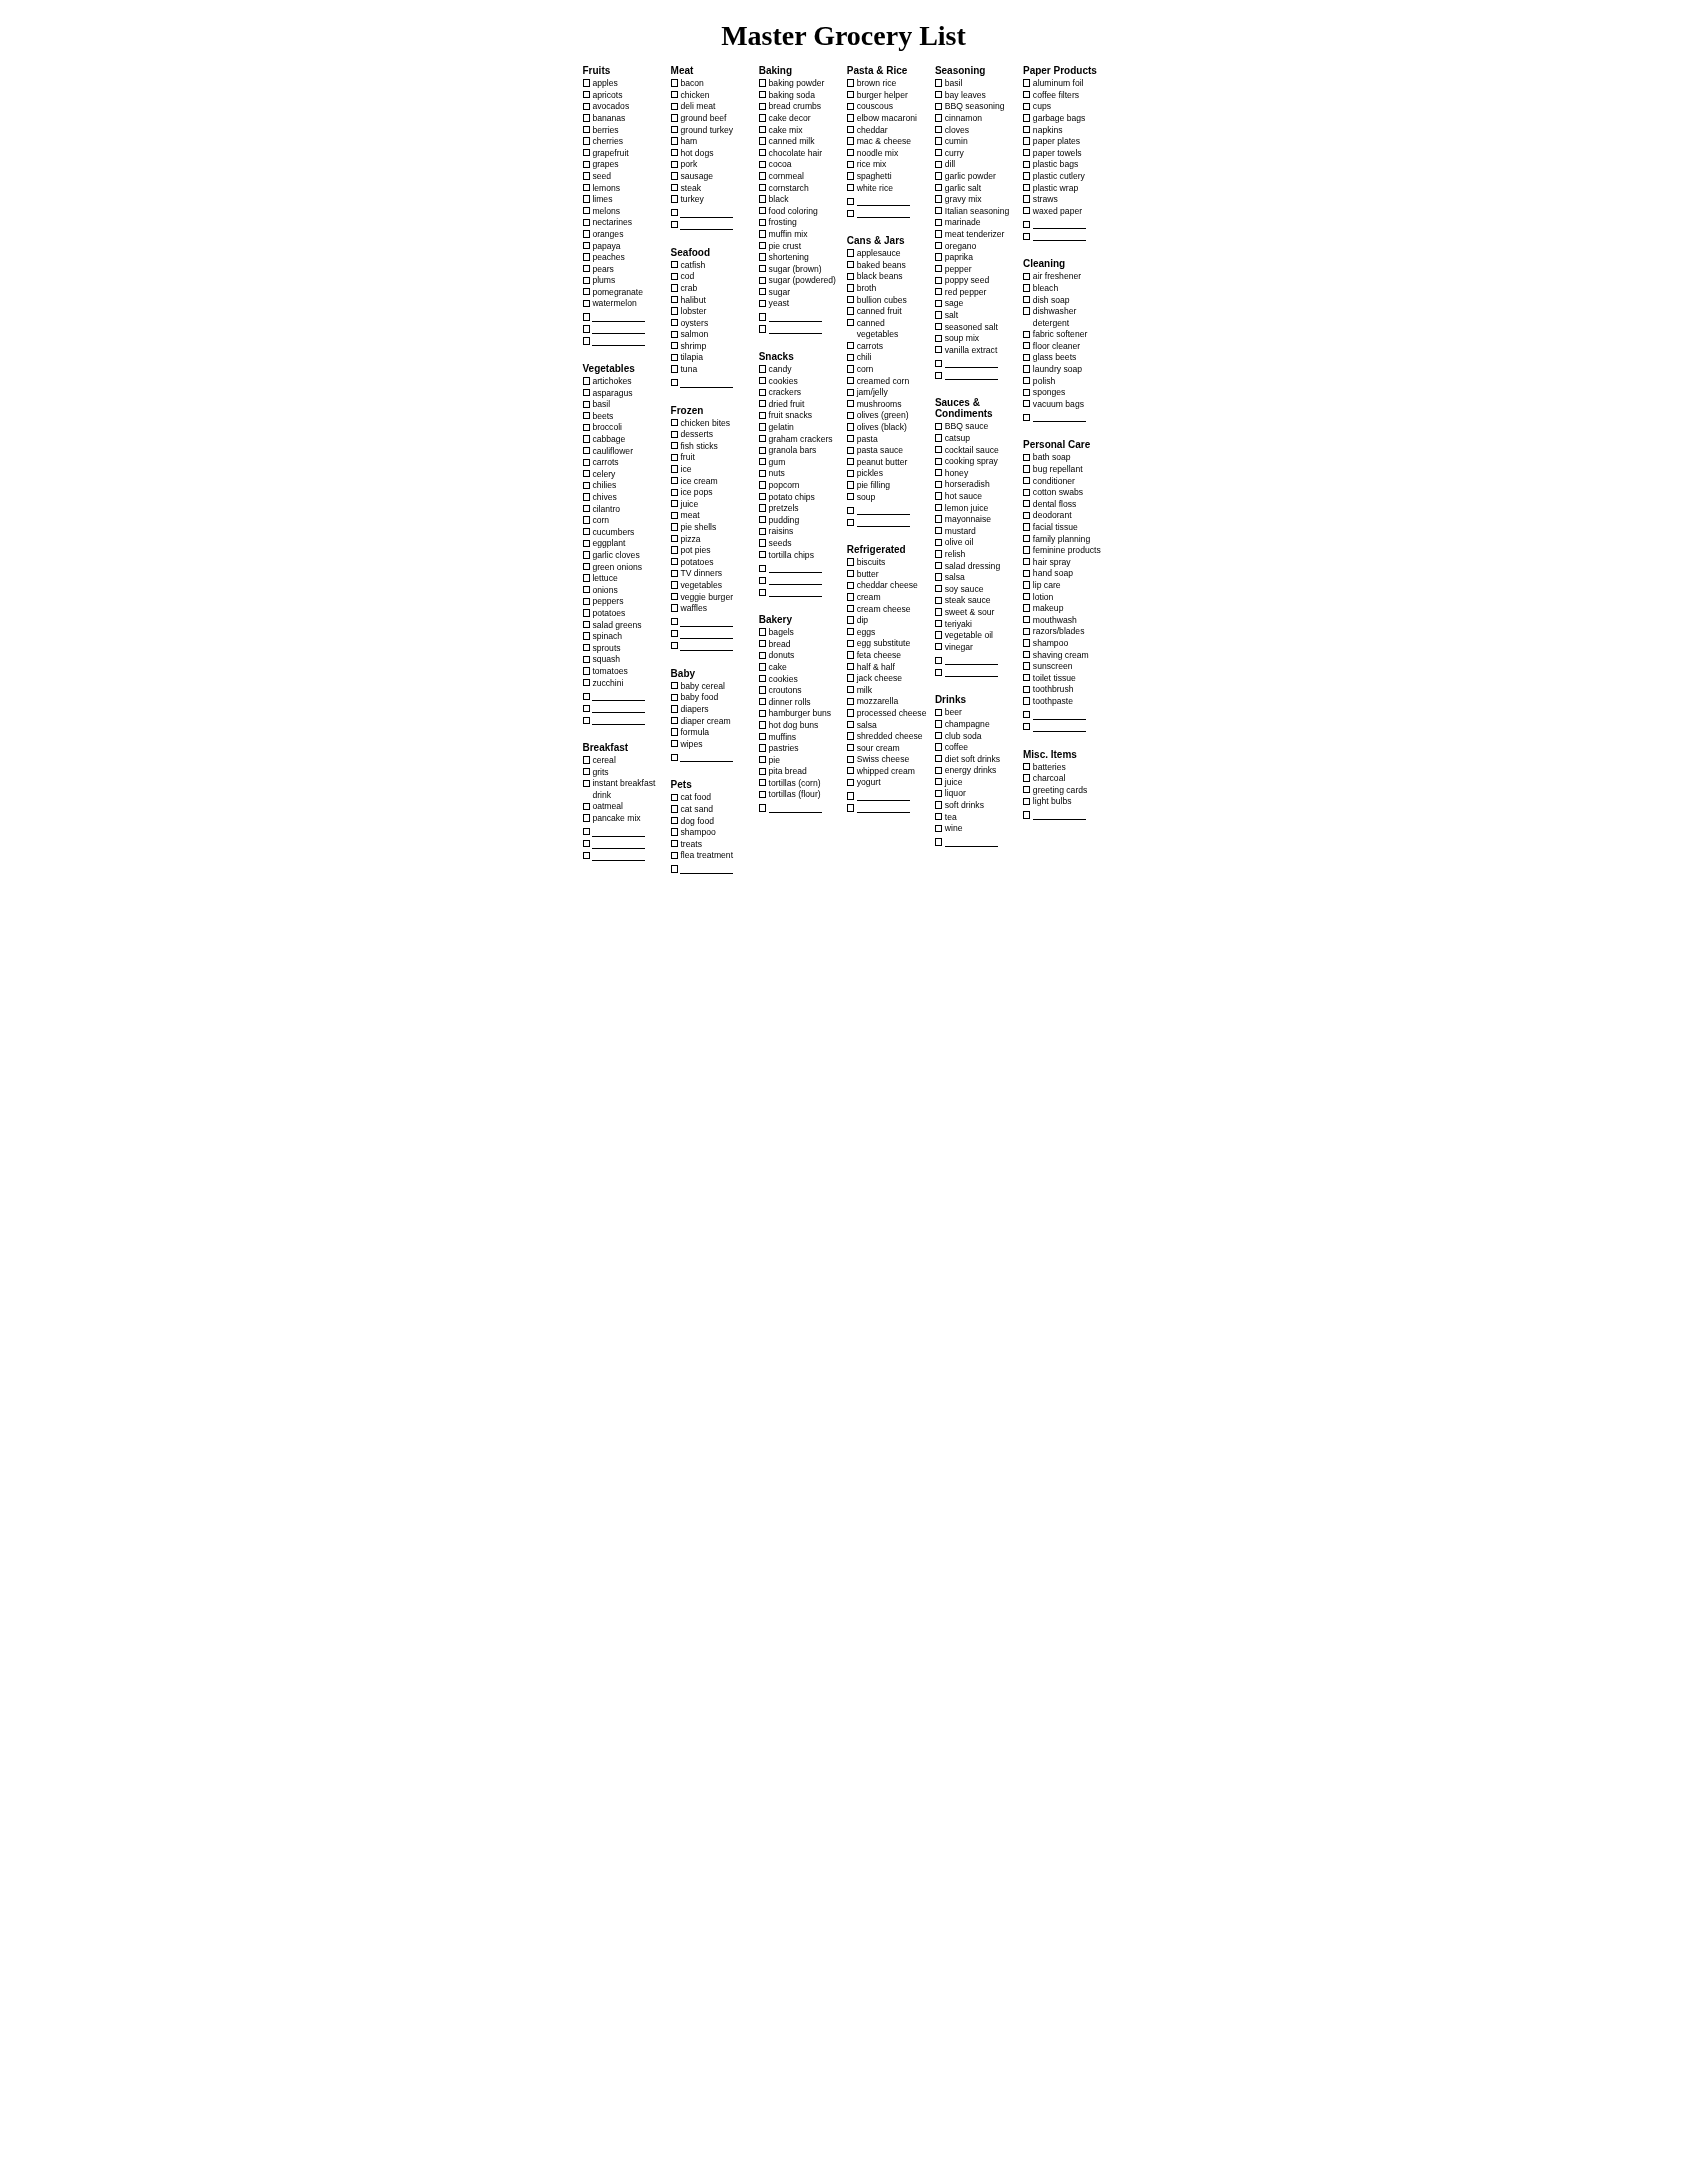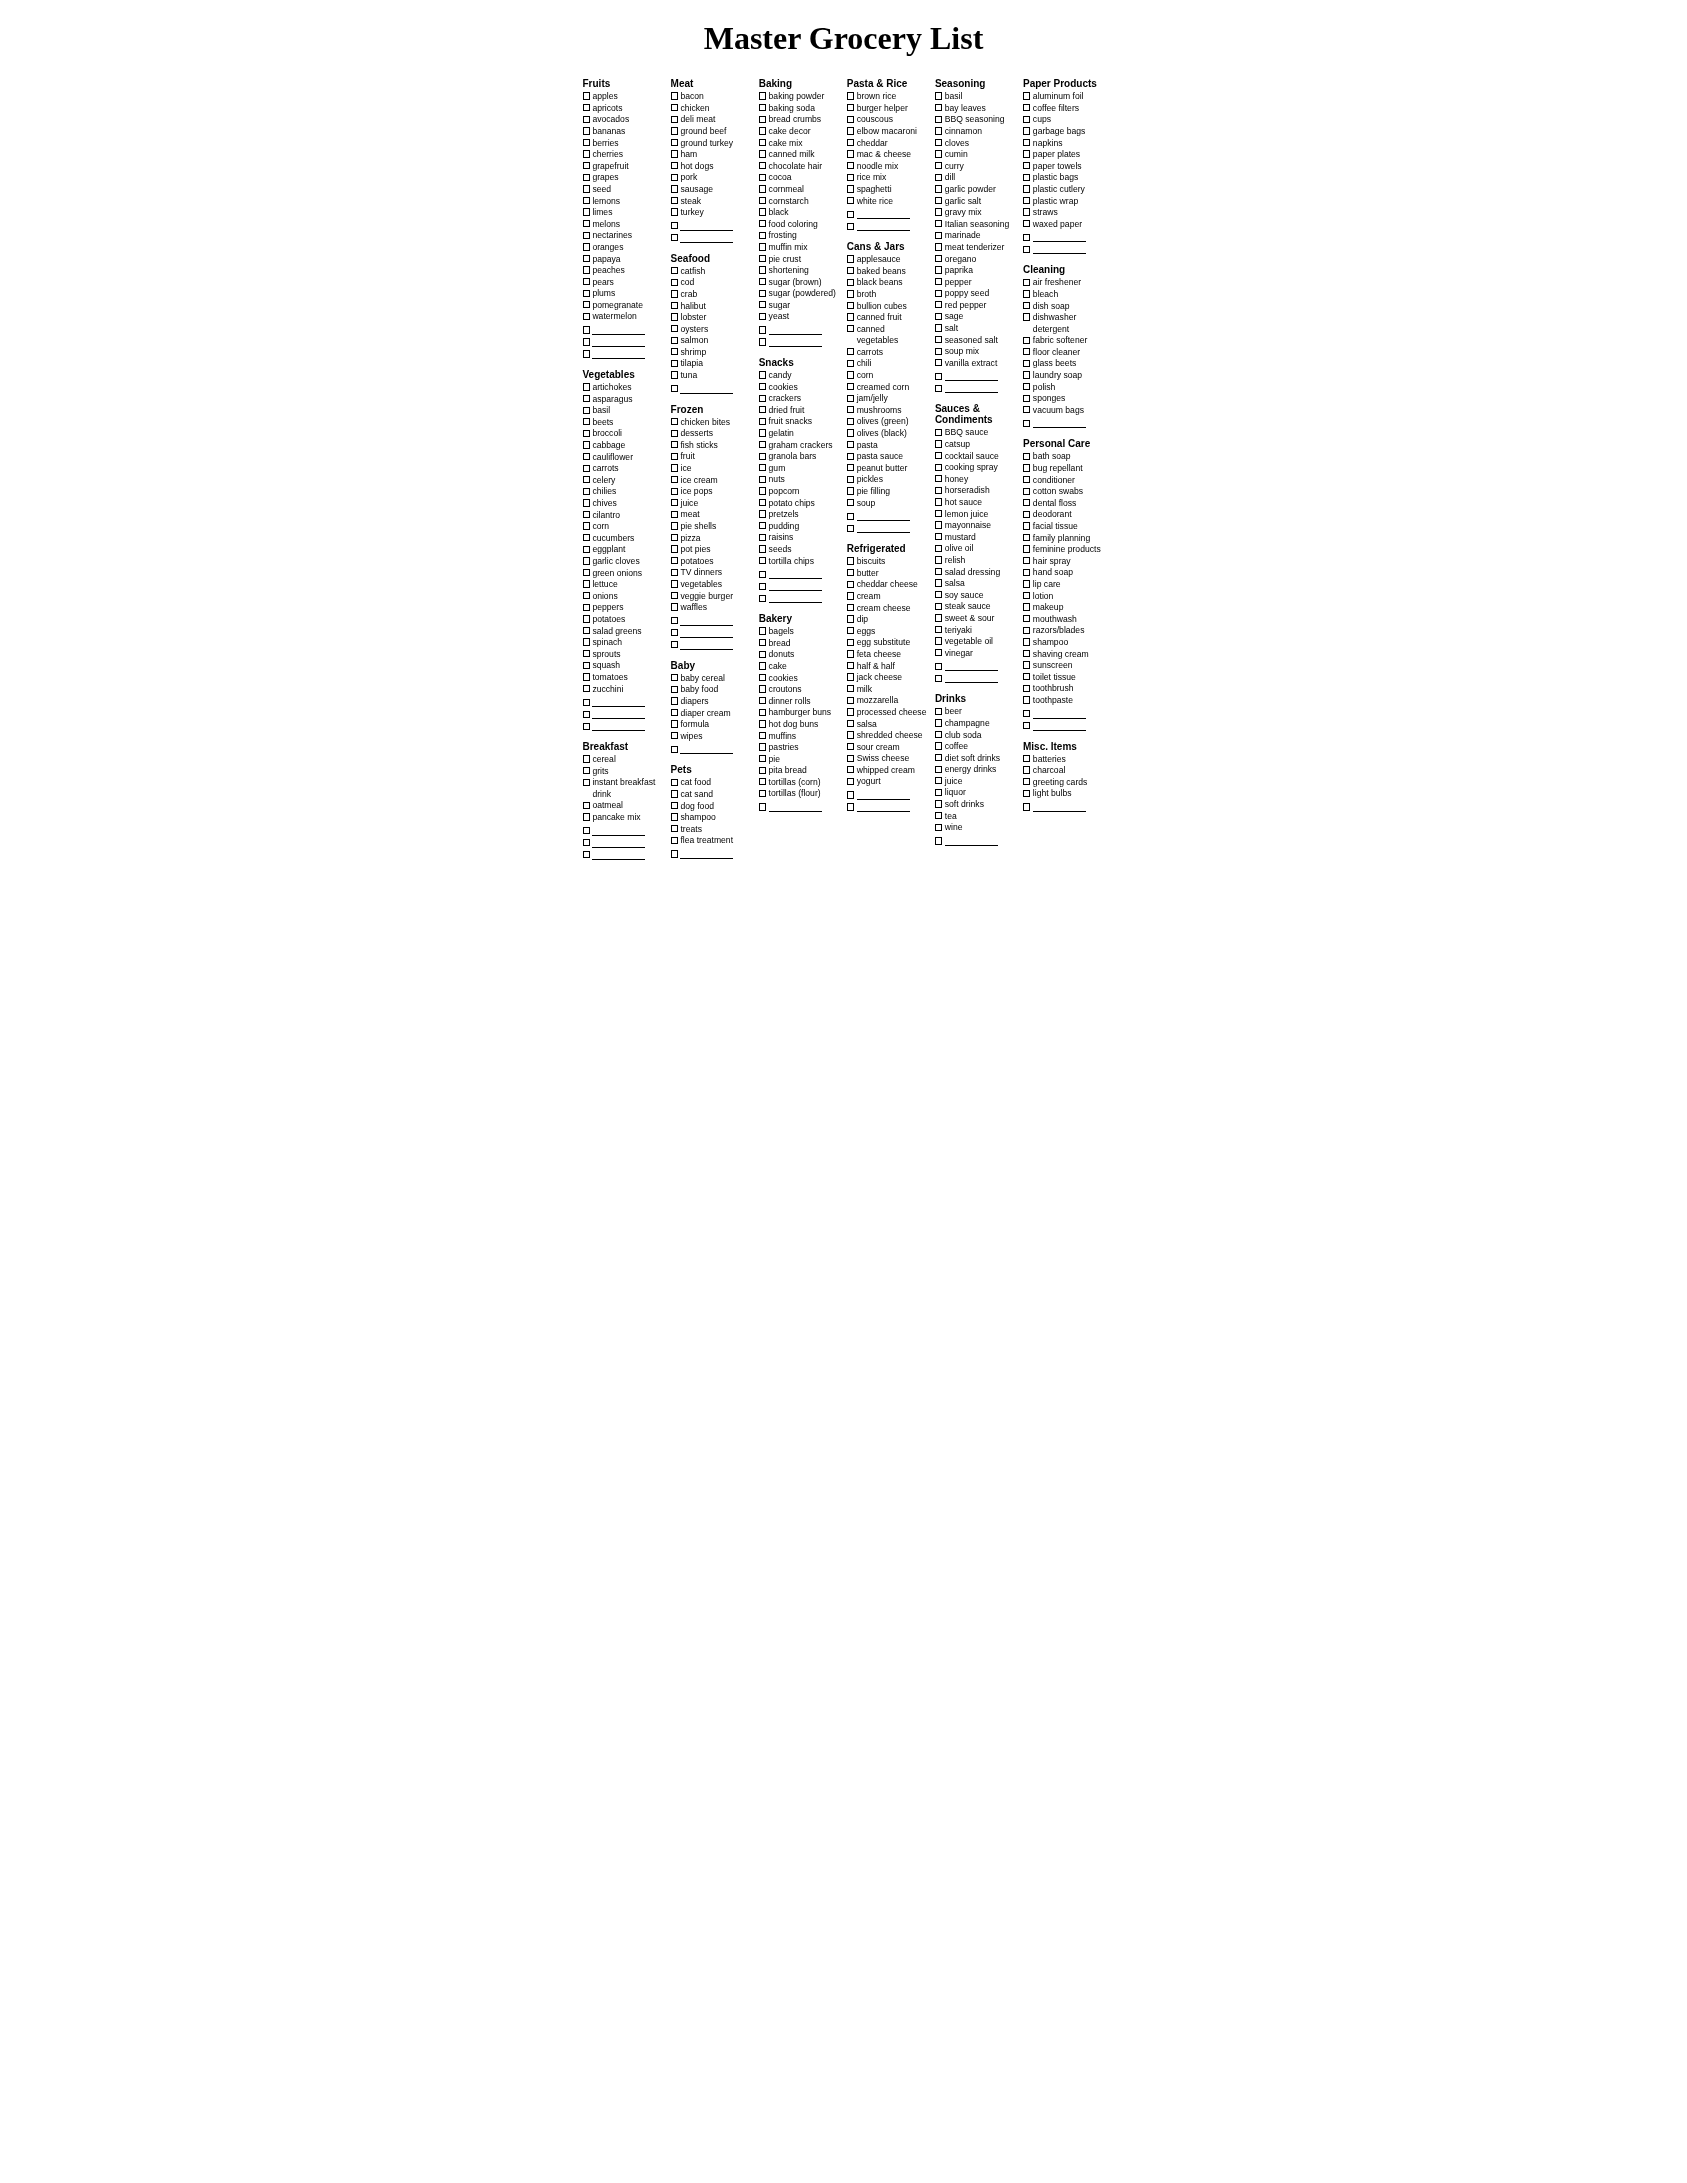--- a/index.html
+++ b/index.html
@@ -7,36 +7,35 @@
       background: #fff;
       font-family: Arial, sans-serif;
       font-size: 8.6px;
       color: #000;
       width: 562px;
       margin: 0 auto;
       padding: 20px 20px 26.5px 20px;
     }
     h1 {
       text-align: center;
-      font-size: 32px;
+      font-size: 28px;
       font-weight: 900;
       font-family: Georgia, serif;
       margin-bottom: 13.2px;
     }
     .columns-wrapper {
       display: flex;
       gap: 6.6px;
       align-items: flex-start;
     }
     .column {
       flex: 1;
       display: flex;
       flex-direction: column;
-      gap: 10px;
-      margin-top: 8px;
+      gap: 17px;
     }
     .section-title {
       font-size: 10px;
       font-weight: 900;
       margin-bottom: 2px;
       font-family: Arial, sans-serif;
     }
     .item {
       display: flex;
       align-items: flex-start;

